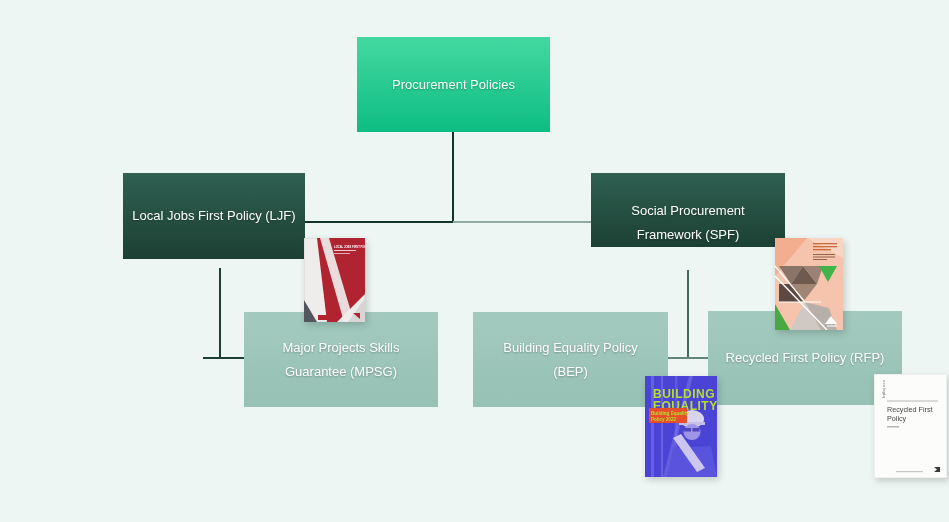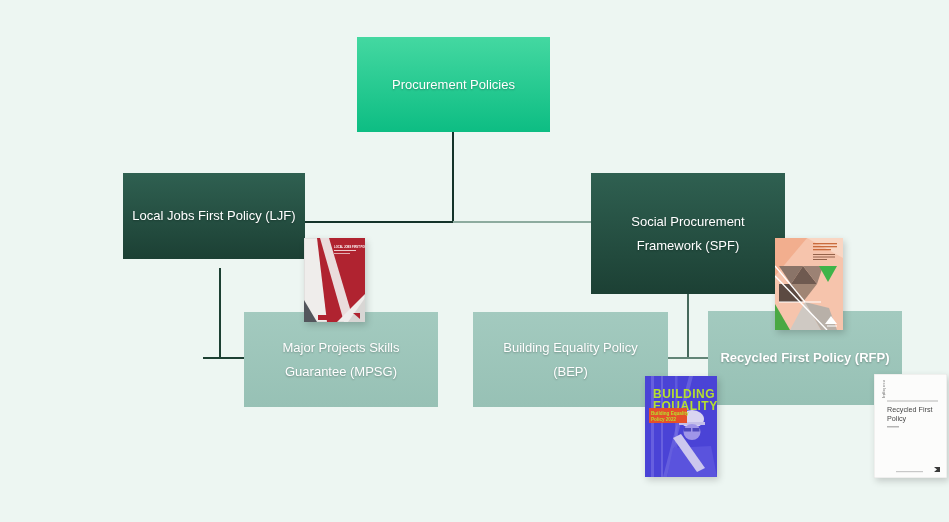--- a/index.html
+++ b/index.html
@@ -42,35 +42,35 @@
   <div class="connector" style="left:668px;top:357px;width:40px;height:2px;background:#628577;"></div>
 
   <div class="node root" id="node-root" style="left:357px;top:37px;width:193px;height:95px;">
     <span class="node-label">Procurement Policies</span>
   </div>
 
   <div class="node dark" id="node-ljf" style="left:123px;top:173px;width:182px;height:86px;">
     <span class="node-label">Local Jobs First Policy (LJF)</span>
   </div>
 
-  <div class="node dark" id="node-spf" style="left:591px;top:173px;width:194px;height:121px;">
+  <div class="node dark" id="node-spf" style="left:591px;top:173px;width:194px;height:74px;align-items:flex-end;">
     <span class="node-label">Social Procurement Framework (SPF)</span>
   </div>
 
 
   <div class="node leaf" style="left:244px;top:312px;width:194px;height:95px;">
     <span class="node-label">Major Projects Skills Guarantee (MPSG)</span>
   </div>
 
   <div class="node leaf" style="left:473px;top:312px;width:195px;height:95px;">
     <span class="node-label">Building Equality Policy (BEP)</span>
   </div>
 
   <div class="node leaf" style="left:708px;top:311px;width:194px;height:94px;">
-    <span class="node-label" style="max-width:170px;font-weight:bold;">Recycled First Policy (RFP)</span>
+    <span class="node-label" style="max-width:170px;">Recycled First Policy (RFP)</span>
   </div>
 
   <div class="thumb z3" style="left:304px;top:238px;width:61px;height:84px;">
     <svg width="61" height="84" viewBox="0 0 61 84">
       <rect x="0" y="0" width="61" height="84" fill="#efedeb" stroke="#d5d3d1" stroke-width="1"></rect>
       <polygon points="13,0 61,0 61,56 33,84 23,84" fill="#b02330"></polygon>
       <polygon points="16,0 25,0 50,84 40,84" fill="#efedeb" opacity="0.92"></polygon>
       <polygon points="0,62 13,84 0,84" fill="#53565c"></polygon>
       <polygon points="61,60 61,84 44,84" fill="#d8d6d4"></polygon>
       <rect x="14" y="77" width="17" height="5" fill="#b02330"></rect>

